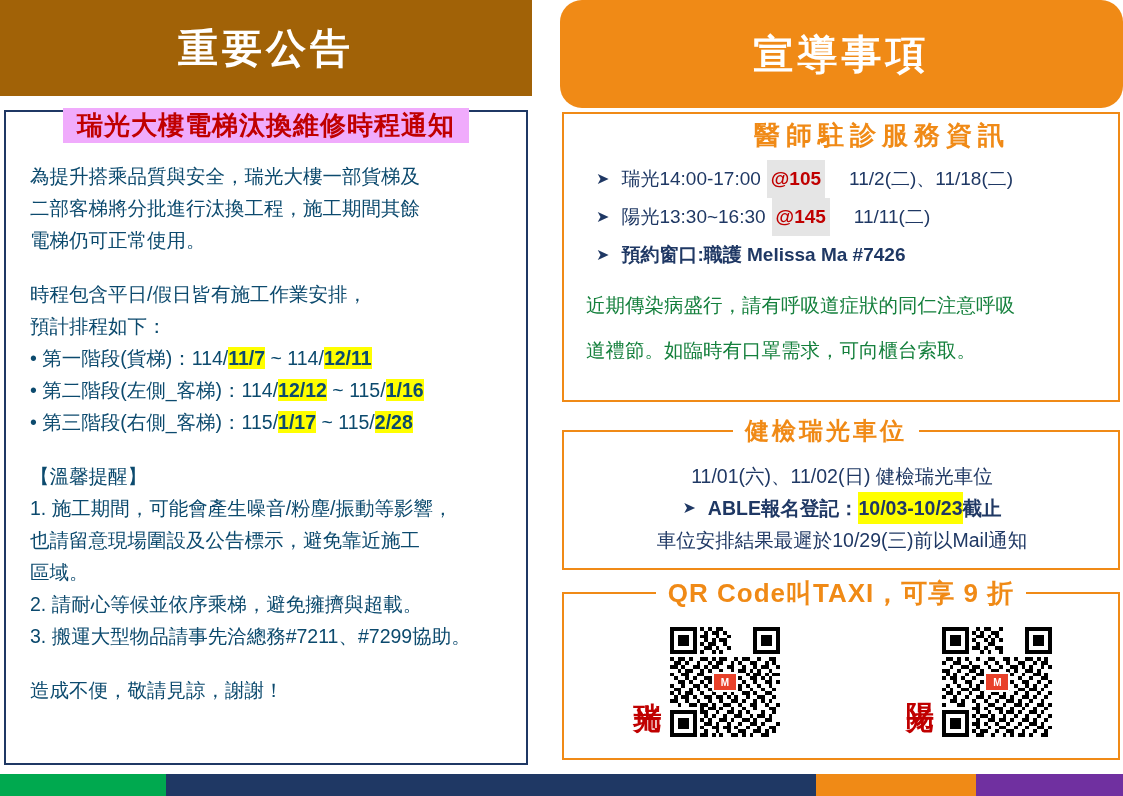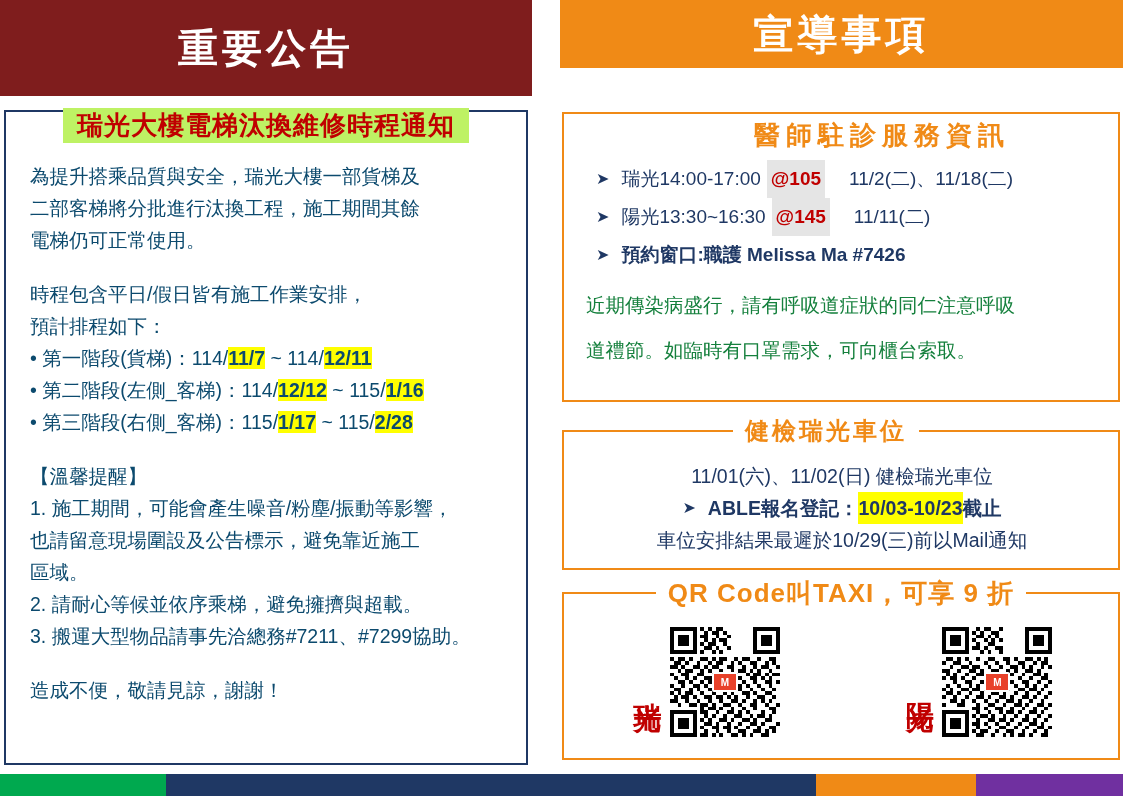--- a/index.html
+++ b/index.html
@@ -13,38 +13,38 @@
   .page{position:relative;width:1123px;height:796px;}
 
   
   .hdr{
     position:absolute;
     display:flex;align-items:center;justify-content:center;
     color:#ffffff;font-weight:bold;letter-spacing:4px;
   }
   .hdr-left{
     left:0;top:0;width:532px;height:96px;
-    background:#7f1d1d;font-size:40px;
+    background:#a16207;font-size:40px;
   }
   .hdr-right{
-    left:560px;top:0;width:563px;height:68px;
-    background:#f08a16;font-size:40px;
+    left:560px;top:0;width:563px;height:108px;
+    background:#f08a16;font-size:40px;border-radius:22px;
   }
 
   
   .left-panel{
     position:absolute;left:4px;top:110px;width:524px;height:655px;
     border:2px solid #1f3864;box-sizing:border-box;
   }
   .left-title-wrap{
     position:absolute;left:4px;top:108px;width:524px;height:34px;
     display:flex;align-items:center;justify-content:center;
   }
   .left-title{
-    background:#bef264;padding:0 14px;
+    background:#f0abfc;padding:0 14px;
     color:#c00000;font-size:26px;font-weight:bold;letter-spacing:1px;
     white-space:nowrap;
   }
   .left-body{
     position:absolute;left:30px;top:160px;width:480px;
     color:#0c4a6e;font-size:19.5px;line-height:32px;
   }
   .left-body p{margin:0 0 0 0;}
   .blank{height:22px;}
   .bullet{margin-left:0;}

